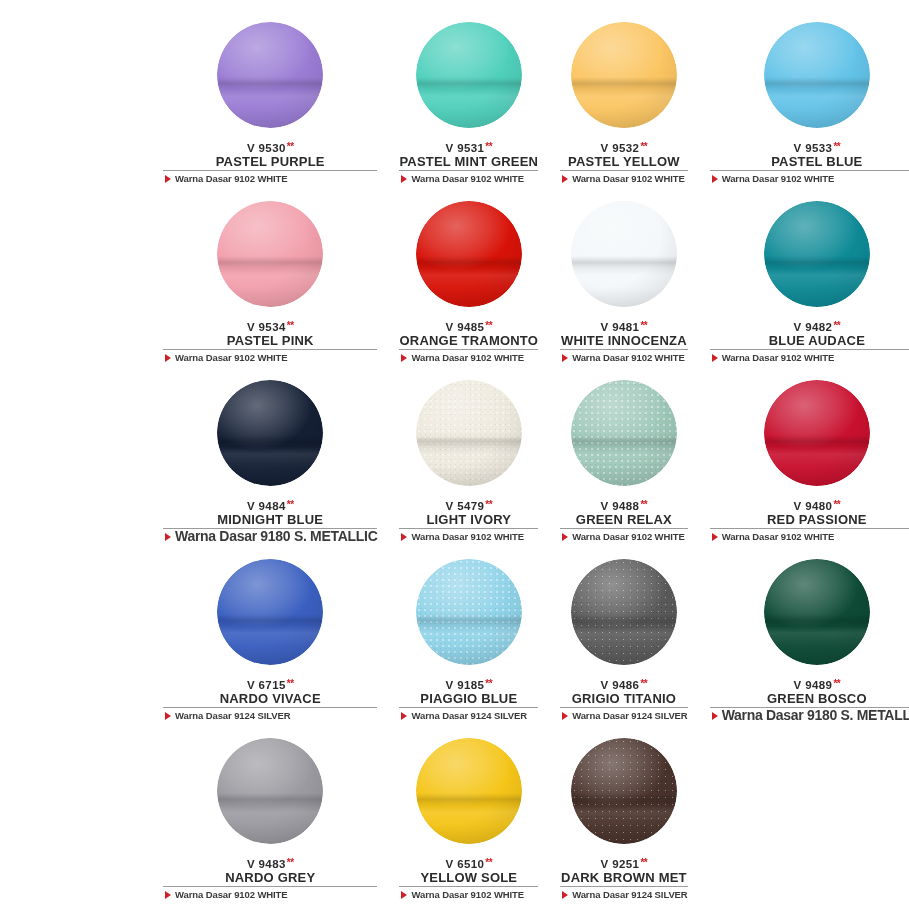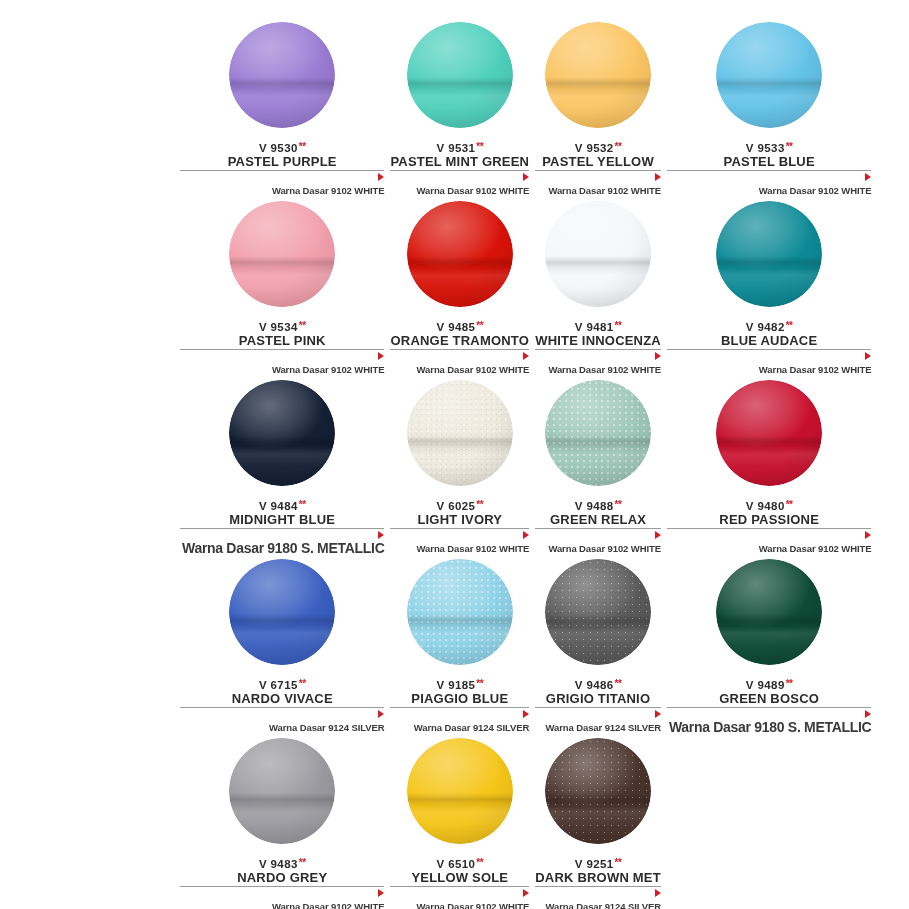--- a/index.html
+++ b/index.html
@@ -16,28 +16,28 @@
 
   #chart {
     position: relative;
     width: 909px;
     height: 909px;
     background: #ffffff;
   }
 
   .grid {
     position: absolute;
-    left: 180px;
+    left: 163px;
     top: 0px;
     width: 583px;
     height: 909px;
     display: grid;
     grid-template-columns: repeat(4, 1fr);
     grid-template-rows: repeat(5, 179px);
-    column-gap: 6px;
+    column-gap: 22px;
   }
 
   .cell {
     position: relative;
     display: flex;
     flex-direction: column;
     align-items: center;
     padding-top: 22px;
   }
 
@@ -154,26 +154,25 @@
     padding-bottom: 0;
   }
   .divider {
     height: 1px;
     background: #9b9b9b;
     width: 100%;
     margin: 1px 0 2px 0;
   }
   .base {
     display: flex;
-    align-items: flex-end;
+    align-items: center;
     justify-content: flex-start;
     gap: 4px;
     padding-left: 2px;
     white-space: nowrap;
-    flex-direction: column;
   }
   .tri {
     width: 0;
     height: 0;
     flex: 0 0 auto;
     border-top: 4px solid transparent;
     border-bottom: 4px solid transparent;
     border-left: 6px solid #cf2027;
   }
   .base-text {
@@ -365,21 +364,21 @@
         <div class="swatch-wrap">
           <div class="swatch metallic light-metallic" style="--c: #eee9dd;">
             <div class="paint"></div>
             <div class="fleck"></div>
             <div class="sheen"></div>
             <div class="band"></div>
             <div class="rim"></div>
           </div>
         </div>
         <div class="label-block">
-          <div class="code"><span>V 6025</span><span class="stars">**</span></div>
+          <div class="code"><span>V 5479</span><span class="stars">**</span></div>
           <div class="name">LIGHT IVORY</div>
           <div class="divider"></div>
           <div class="base">
             <span class="tri"></span>
             <span class="base-text">Warna Dasar 9102 WHITE</span>
           </div>
         </div>
       </div>
       <div class="cell">
         <div class="swatch-wrap">

